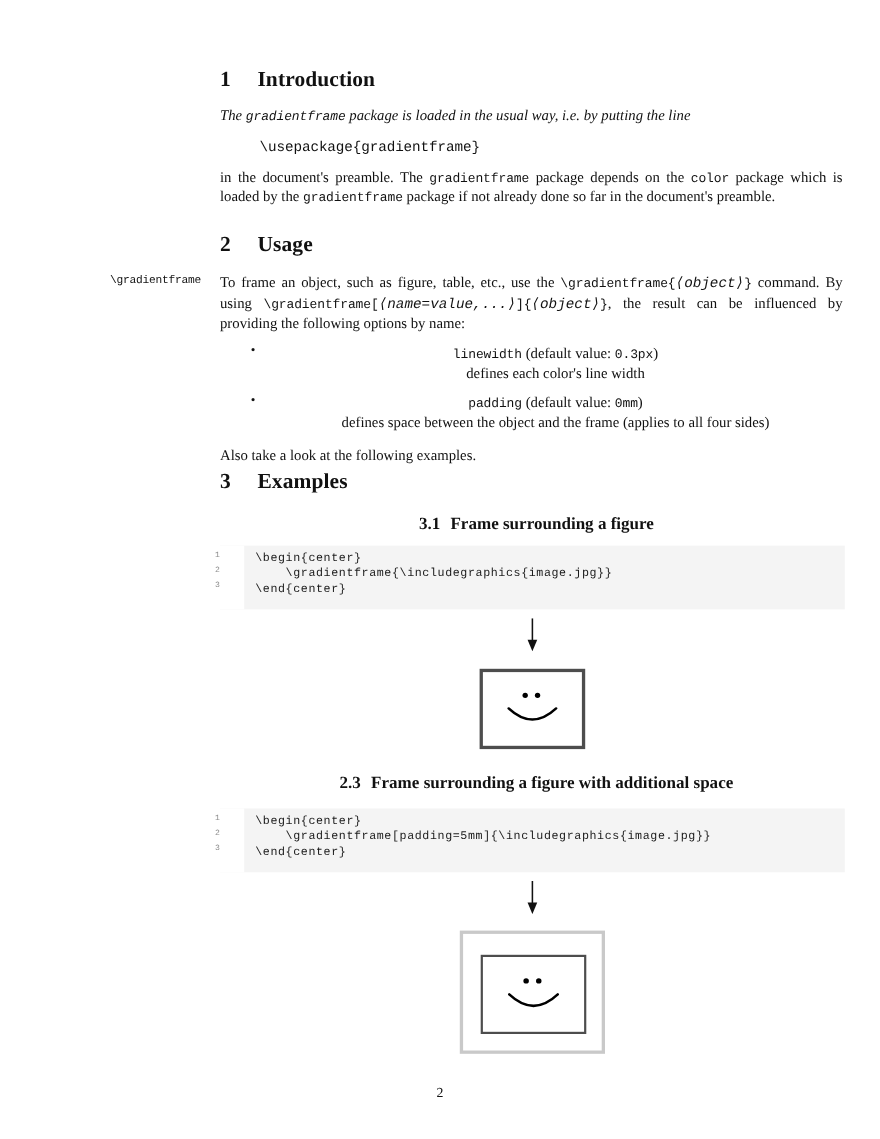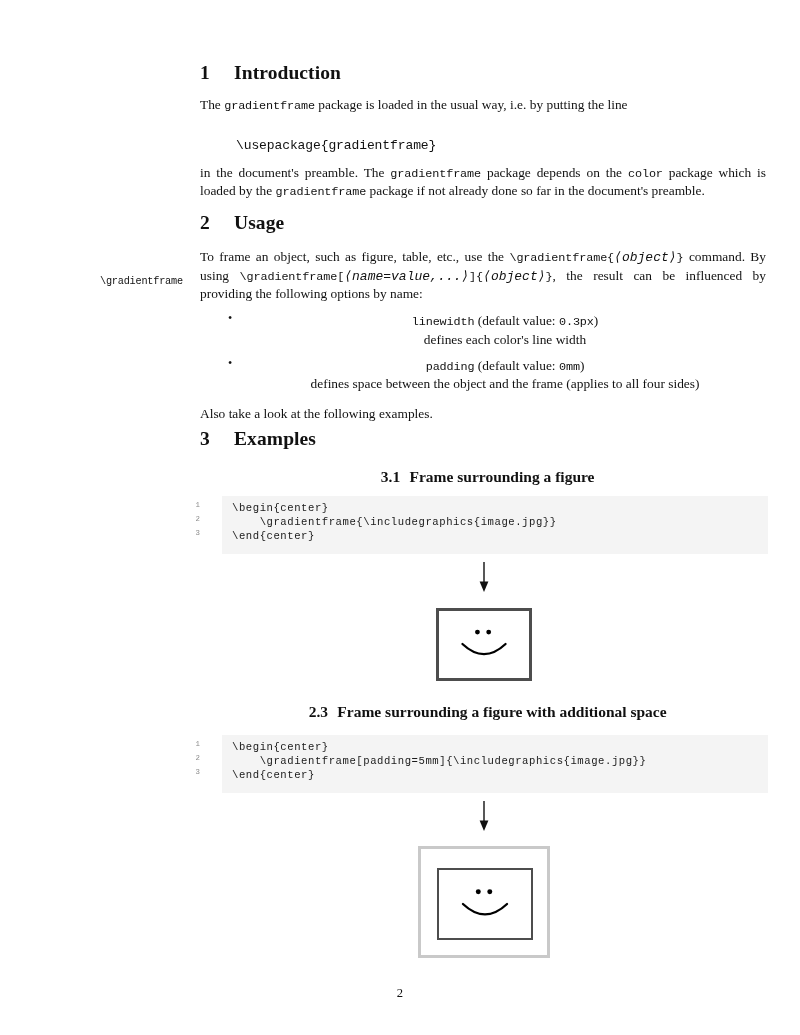--- a/index.html
+++ b/index.html
@@ -81,21 +81,20 @@
     position: absolute;
     left: 100px;
     top: 250px;
     width: 92px;
     text-align: left;
     font-family: "Liberation Mono", "DejaVu Sans Mono", monospace;
     font-size: 10.2px;
     letter-spacing: -0.2px;
     color: #111111;
     white-space: nowrap;
-    margin-top: 26px;
   }
 
   
   ul.opts {
     list-style: none;
     margin: 4px 0 12px 0;
     padding: 0 0 0 28px;
     text-align: center;
   }
   ul.opts > li {
@@ -193,21 +192,21 @@
 <body>
 
 <div class="page">
 
   <div class="content" style="top:62px;">
 
     <h1 class="section">
       <span class="num">1</span><span>Introduction</span>
     </h1>
 
-    <p class="body" style="margin-bottom:24px;">
+    <p class="body" style="margin-bottom:12px;font-style:italic;">
       <span>The </span><span class="tt">gradientframe</span><span> package is loaded in the usual way, i.e. by putting the line</span>
     </p>
 
     <p class="verbatim">\usepackage{gradientframe}</p>
 
     <p class="body">
       <span>in the document's preamble. The </span><span class="tt">gradientframe</span><span> package depends on the </span><span class="tt">color</span><span> package which is loaded by the </span><span class="tt">gradientframe</span><span> package if not already done so far in the document's preamble.</span>
     </p>
   </div>
 

